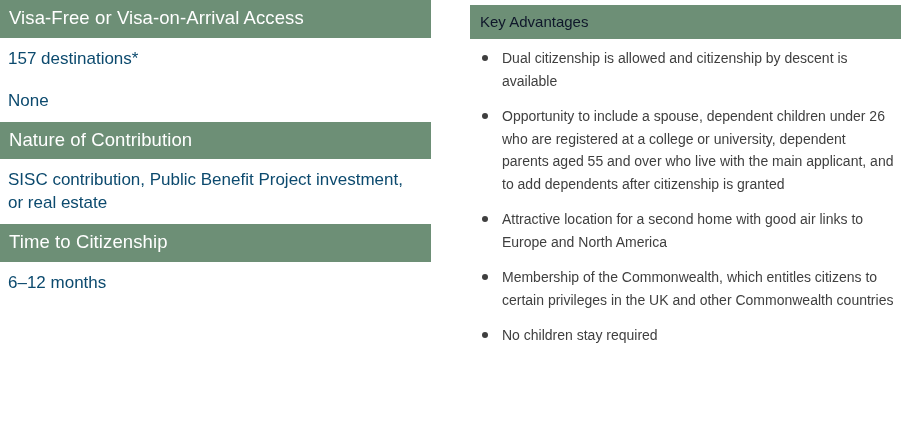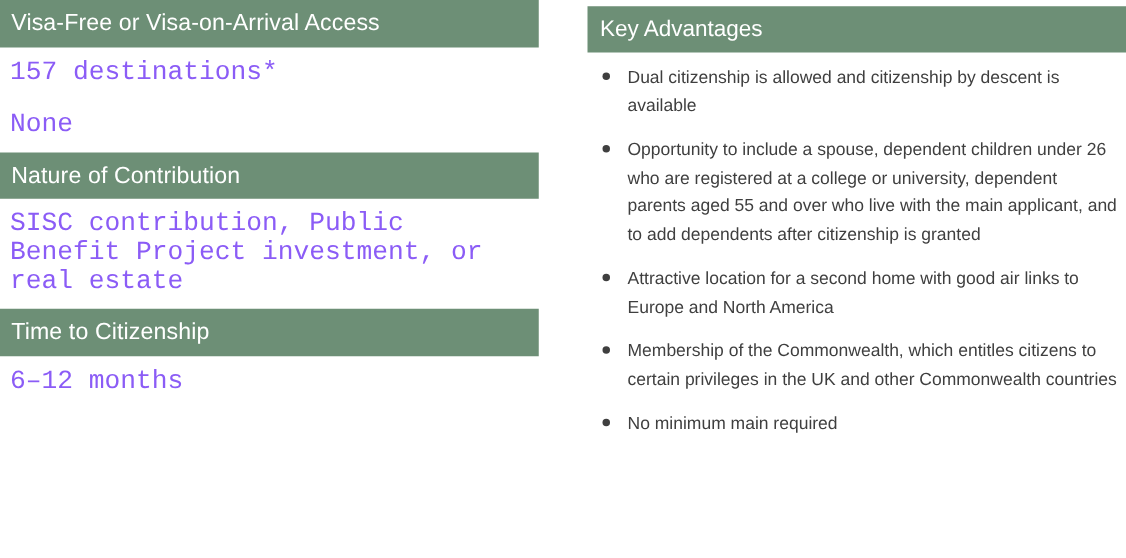--- a/index.html
+++ b/index.html
@@ -34,40 +34,39 @@
     background: #6d8f76;
     color: #ffffff;
     font-size: 18.5px;
     line-height: 1;
     padding: 9px 9px 10px 9px;
     box-sizing: border-box;
     letter-spacing: 0.1px;
     font-weight: 400;
   }
   .fact-value {
-    color: #8b5cf6;
-    font-size: 21px;
+    color: #0c4a6e;
+    font-size: 17px;
     line-height: 23px;
     padding: 9px 9px 10px 8px;
     box-sizing: border-box;
     font-weight: 400;
-    font-family: Liberation Mono, monospace;
   }
 
   
   .right-col {
     position: absolute;
     left: 470px;
     top: 5px;
     width: 431px;
   }
   .adv-header {
     background: #6d8f76;
-    color: #ffffff;
-    font-size: 18px;
+    color: #0f172a;
+    font-size: 15px;
     line-height: 1;
     padding: 9px 9px 10px 10px;
     box-sizing: border-box;
     font-weight: 400;
   }
   .adv-list {
     list-style: none;
     margin: 0;
     padding: 8px 0 0 0;
   }
@@ -138,19 +137,19 @@
       <li class="adv-item">
         <span class="adv-bullet"></span>
         <span>Attractive location for a second home with good air links to Europe and North America</span>
       </li>
       <li class="adv-item">
         <span class="adv-bullet"></span>
         <span>Membership of the Commonwealth, which entitles citizens to certain privileges in the UK and other Commonwealth countries</span>
       </li>
       <li class="adv-item">
         <span class="adv-bullet"></span>
-        <span>No minimum main required</span>
+        <span>No children stay required</span>
       </li>
     </ul>
 
   </div>
 
 </div>
 
 </body></html>

